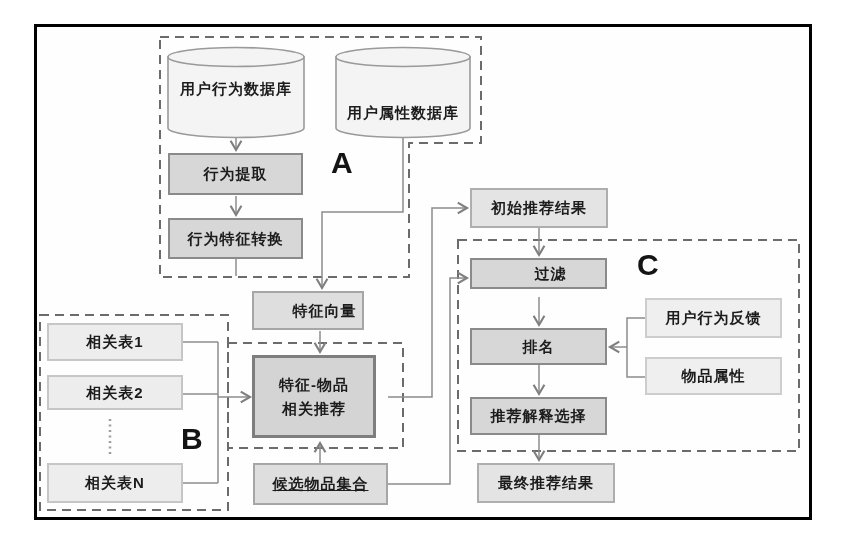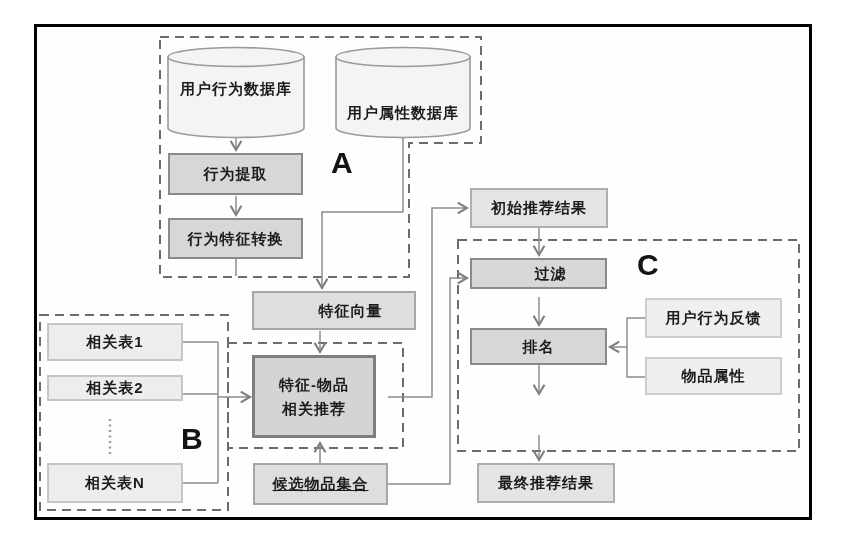--- a/index.html
+++ b/index.html
@@ -89,31 +89,32 @@
   <div class="cyl-label" style="left:168px;top:77px;width:136px;height:24px;">用户行为数据库</div>
   <div class="cyl-label" style="left:336px;top:77px;width:134px;height:24px;margin-top:24px;">用户属性数据库</div>
 
   <div class="zone-label" style="left:331px;top:146px;">A</div>
   <div class="zone-label" style="left:181px;top:422px;">B</div>
   <div class="zone-label" style="left:637px;top:248px;">C</div>
 
   <div class="box proc" style="left:168px;top:218px;width:135px;height:41px;">行为特征转换</div>
   <div class="box proc" style="left:168px;top:153px;width:135px;height:42px;">行为提取</div>
 
-  <div class="box data" style="left:252px;top:291px;width:164px;height:39px;padding-left:33px;">特征向量</div>
+  <div class="box data" style="left:252px;top:291px;width:112px;height:39px;padding-left:33px;">特征向量</div>
   <div class="box core" style="left:252px;top:355px;width:124px;height:83px;flex-direction:column;">
     <span>特征-物品</span>
     <span>相关推荐</span>
   </div>
   <div class="box data" style="left:253px;top:463px;width:135px;height:42px;text-decoration:underline;">候选物品集合</div>
 
   <div class="box table" style="left:47px;top:323px;width:136px;height:38px;">相关表1</div>
-  <div class="box table" style="left:47px;top:375px;width:136px;height:26px;">相关表2</div>
+  <div class="box table" style="left:47px;top:375px;width:136px;height:35px;">相关表2</div>
   <div class="box table" style="left:47px;top:463px;width:136px;height:40px;">相关表N</div>
 
   <div class="box result" style="left:470px;top:188px;width:138px;height:40px;">初始推荐结果</div>
   <div class="box proc" style="left:470px;top:258px;width:137px;height:31px;padding-left:24px;">过滤</div>
   <div class="box proc" style="left:470px;top:328px;width:137px;height:37px;">排名</div>
+  <div class="box proc" style="left:470px;top:397px;width:137px;height:38px;">推荐解释选择</div>
   <div class="box result" style="left:477px;top:463px;width:138px;height:40px;">最终推荐结果</div>
 
   <div class="box feed" style="left:645px;top:298px;width:137px;height:40px;">用户行为反馈</div>
   <div class="box feed" style="left:645px;top:357px;width:137px;height:38px;">物品属性</div>
 </div>
 
 </body></html>

